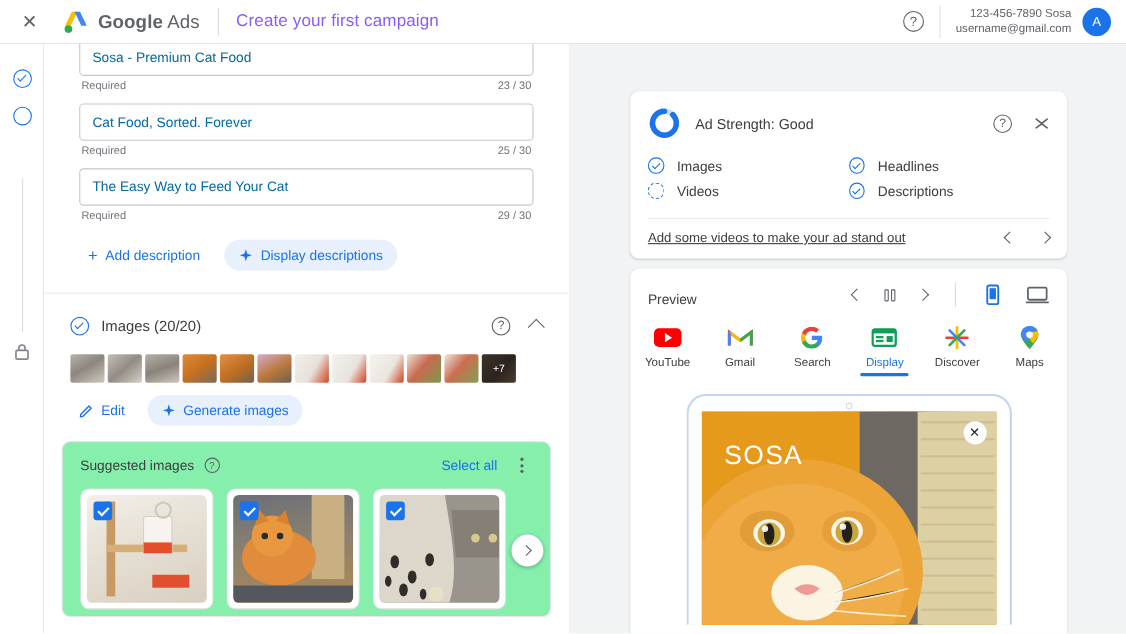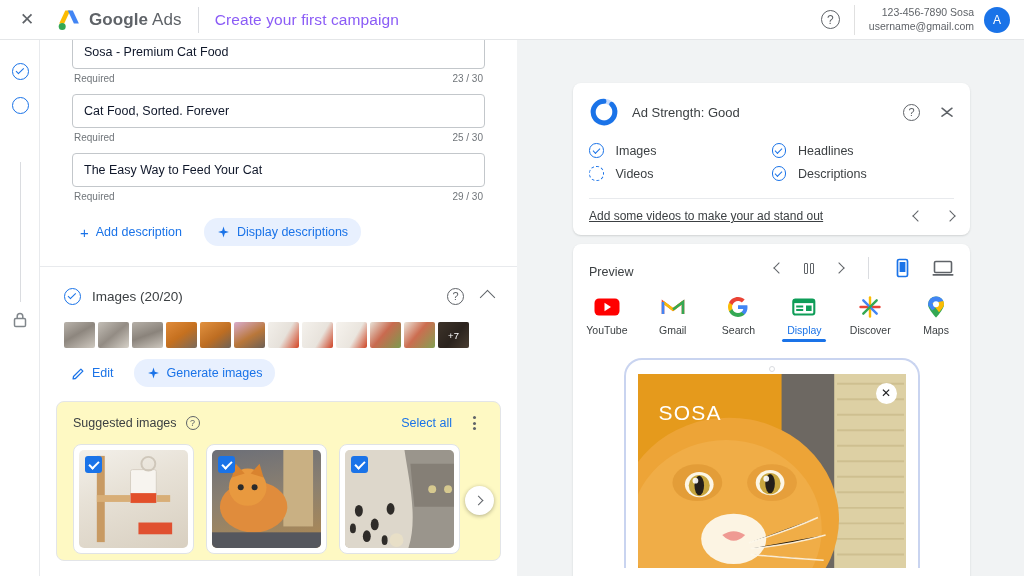--- a/index.html
+++ b/index.html
@@ -77,21 +77,21 @@
   
   .form-col {
     position: absolute; left: 40px; top: 40px; width: 477px; height: 536px;
     background: #fff; overflow: hidden;
   }
   .desc-block { padding: 0 32px; }
   .field {
     position: relative; height: 34px; border: 1px solid #c3c7cb; border-radius: 4px;
     display: flex; align-items: center; padding: 0 11px; background: #fff;
   }
-  .field-val { font-size: 12.5px; color: #0f172a; }
+  .field-val { font-size: 12.5px; color: #0369a1; }
   .field-meta {
     display: flex; justify-content: space-between; padding: 4px 2px 0 2px;
     font-size: 10px; color: #70757a;
   }
   .row-gap { height: 10px; }
 
   .btn-row { display: flex; align-items: center; gap: 14px; padding: 16px 32px 0 32px; }
   .text-btn {
     display: flex; align-items: center; gap: 7px; font-size: 12.5px;
     color: #1a73e8; cursor: pointer; padding: 6px 8px; border-radius: 4px;
@@ -129,21 +129,21 @@
     overflow: hidden; flex: none; cursor: pointer;
   }
   .thumb-more {
     position: absolute; inset: 0; background: rgba(0,0,0,.42); color: #fff;
     font-size: 9.5px; display: flex; align-items: center; justify-content: center;
   }
   .pencil { width: 13px; height: 13px; }
 
   
   .sugg-card {
-    margin: 14px 16px 0 16px; background: #fef9c3; border: 1px solid #e3e5e8;
+    margin: 14px 16px 0 16px; background: #86efac; border: 1px solid #e3e5e8;
     border-radius: 8px; padding: 14px 16px 0 16px; height: 160px; overflow: hidden;
   }
   .sugg-head { display: flex; align-items: center; }
   .sugg-title { font-size: 12.5px; color: #3c4043; margin-right: 9px; }
   .help-sm {
     width: 14px; height: 14px; border: 1.3px solid #5f6368; border-radius: 50%;
     font-size: 9px; color: #5f6368; display: flex; align-items: center;
     justify-content: center; cursor: pointer;
   }
   .select-all {
@@ -250,21 +250,21 @@
     position: absolute; left: 50%; top: 6px; transform: translateX(-50%);
     width: 6px; height: 6px; border-radius: 50%; border: 1px solid #dadce0;
   }
   .ad-img { width: 100%; height: 100%; position: relative; overflow: hidden; }
   .ad-close {
     position: absolute; right: 9px; top: 9px; width: 21px; height: 21px;
     border-radius: 50%; background: #fff; display: flex; align-items: center;
     justify-content: center; font-size: 12px; color: #202124; cursor: pointer; z-index: 4;
   }
   .ad-brand {
-    position: absolute; left: 21px; top: 27px; color: #fff; font-size: 21px;
+    position: absolute; left: 21px; top: 27px; color: #fff; font-size: 24px;
     letter-spacing: 1.2px; z-index: 3; font-weight: 400;
   }
 </style>
 </head>
 <body>
 
 <div class="app">
 
   <div class="topbar">
     <div class="close-x">✕</div>

